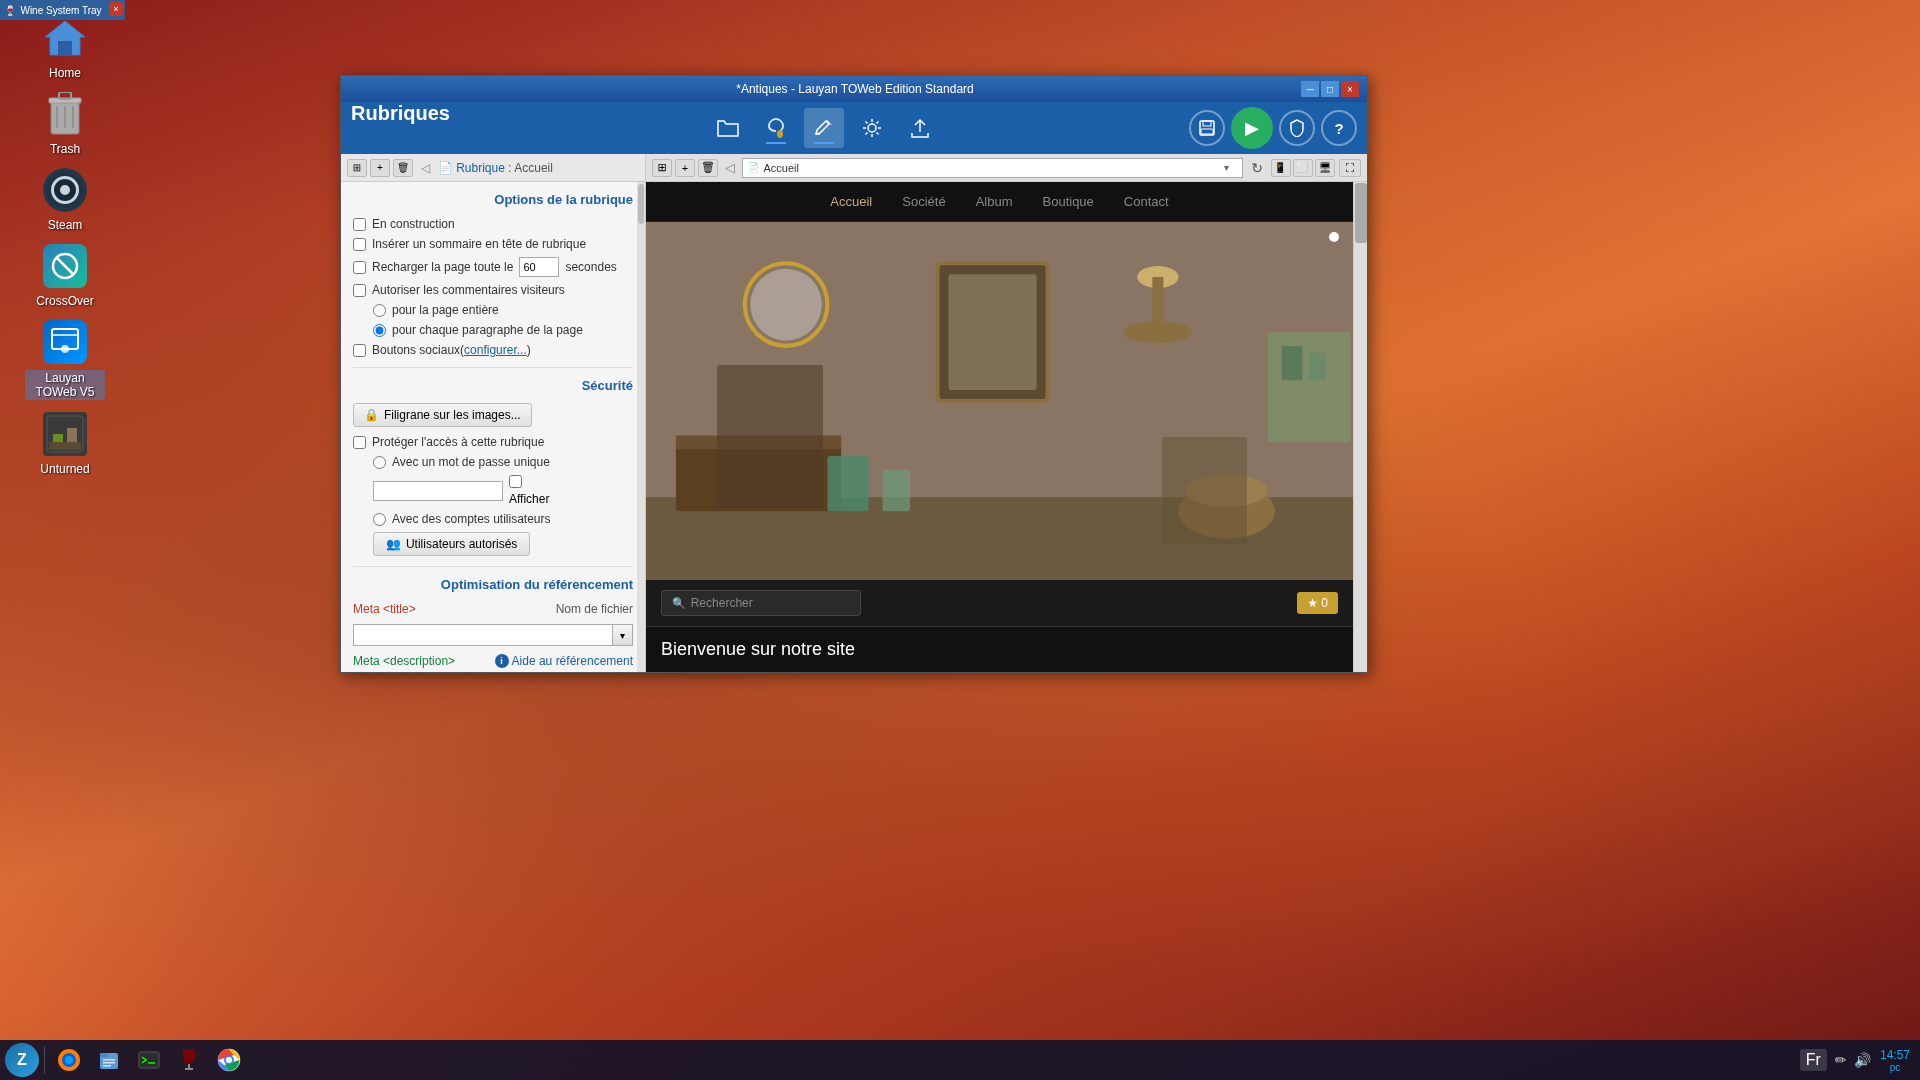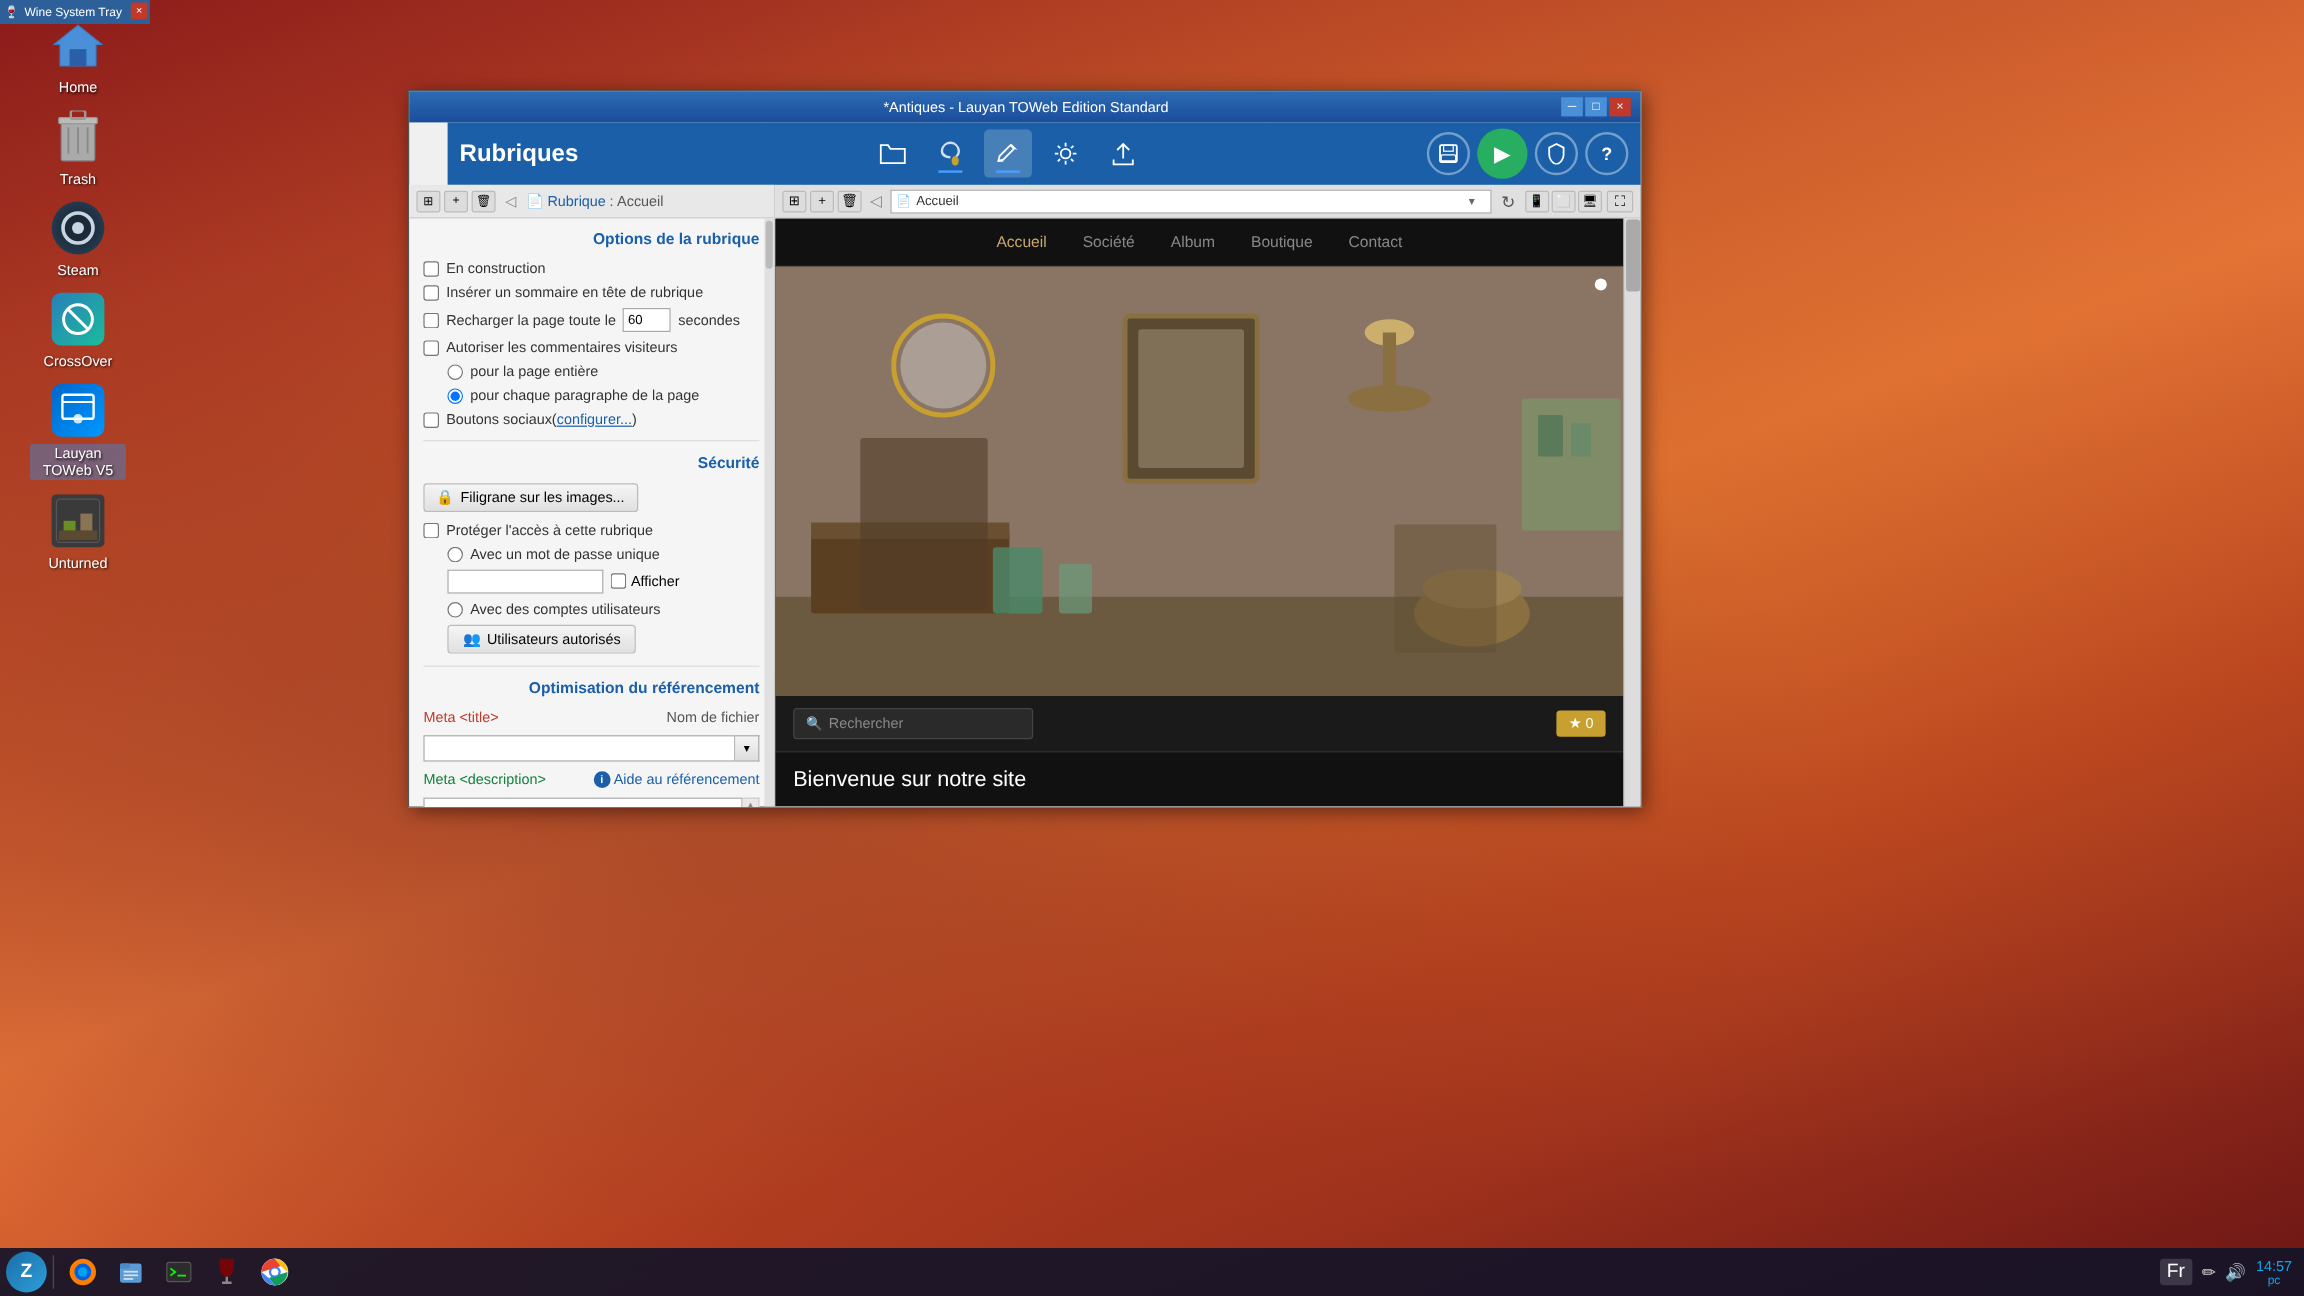--- a/index.html
+++ b/index.html
@@ -214,23 +214,21 @@
     }
     .win-btn.min { background: #4a90d9; }
     .win-btn.max { background: #4a90d9; }
     .win-btn.close { background: #c0392b; }
 
     
     .toolbar {
       background: #1a5fa8;
       height: 52px;
       display: flex;
-      align-items: center;
       padding: 0 10px;
-      margin-left: 32px;
     }
     .toolbar-title {
       color: white;
       font-size: 20px;
       font-weight: bold;
       margin-right: 10px;
     }
     .toolbar-icons {
       display: flex;
       gap: 8px;
@@ -422,20 +420,21 @@
       height: 20px;
       border: 1px solid #aaa;
       background: white;
       font-size: 11px;
     }
     .show-checkbox {
       display: flex;
       align-items: flex-start;
       gap: 4px;
       font-size: 12px;
+      flex-direction: column;
     }
 
     .users-btn {
       background: linear-gradient(to bottom, #f5f5f5, #e0e0e0);
       border: 1px solid #bbb;
       border-radius: 3px;
       padding: 4px 12px;
       font-size: 12px;
       cursor: pointer;
       display: flex;

